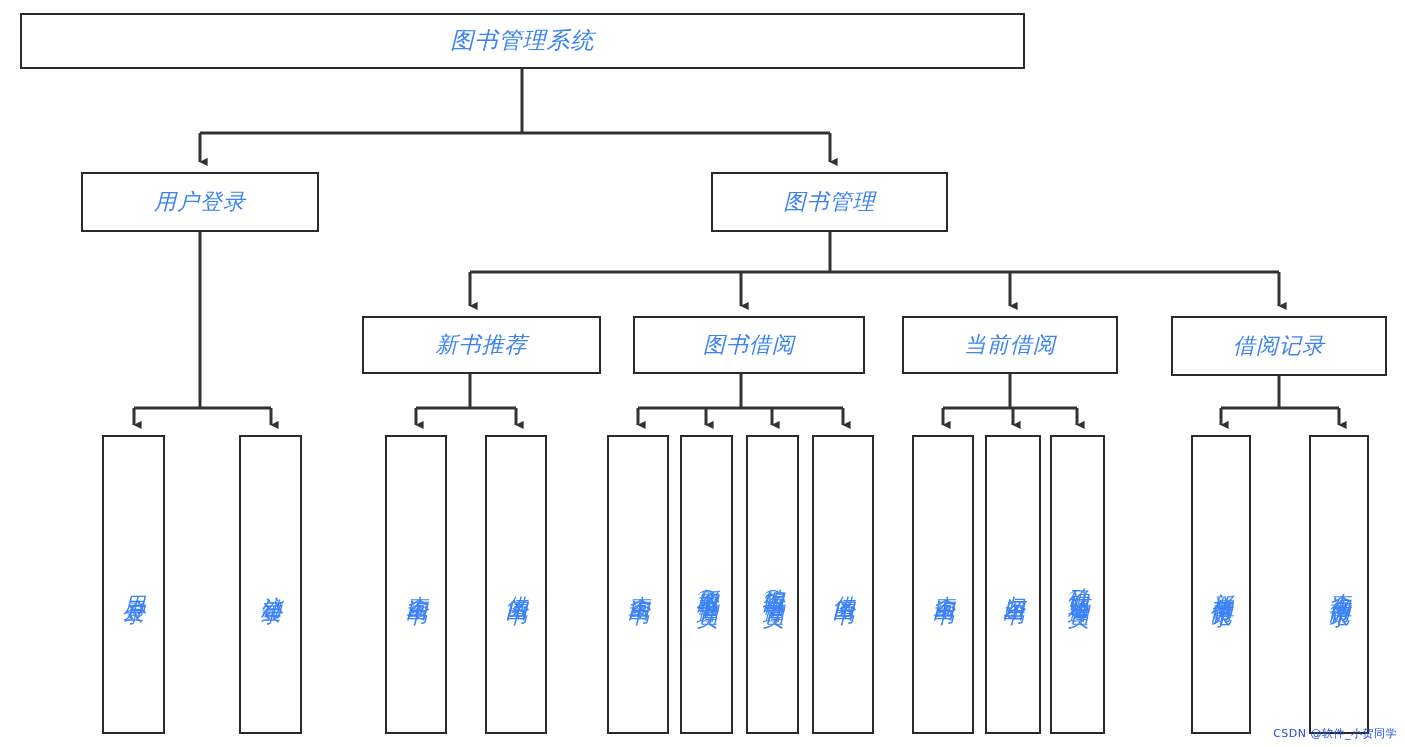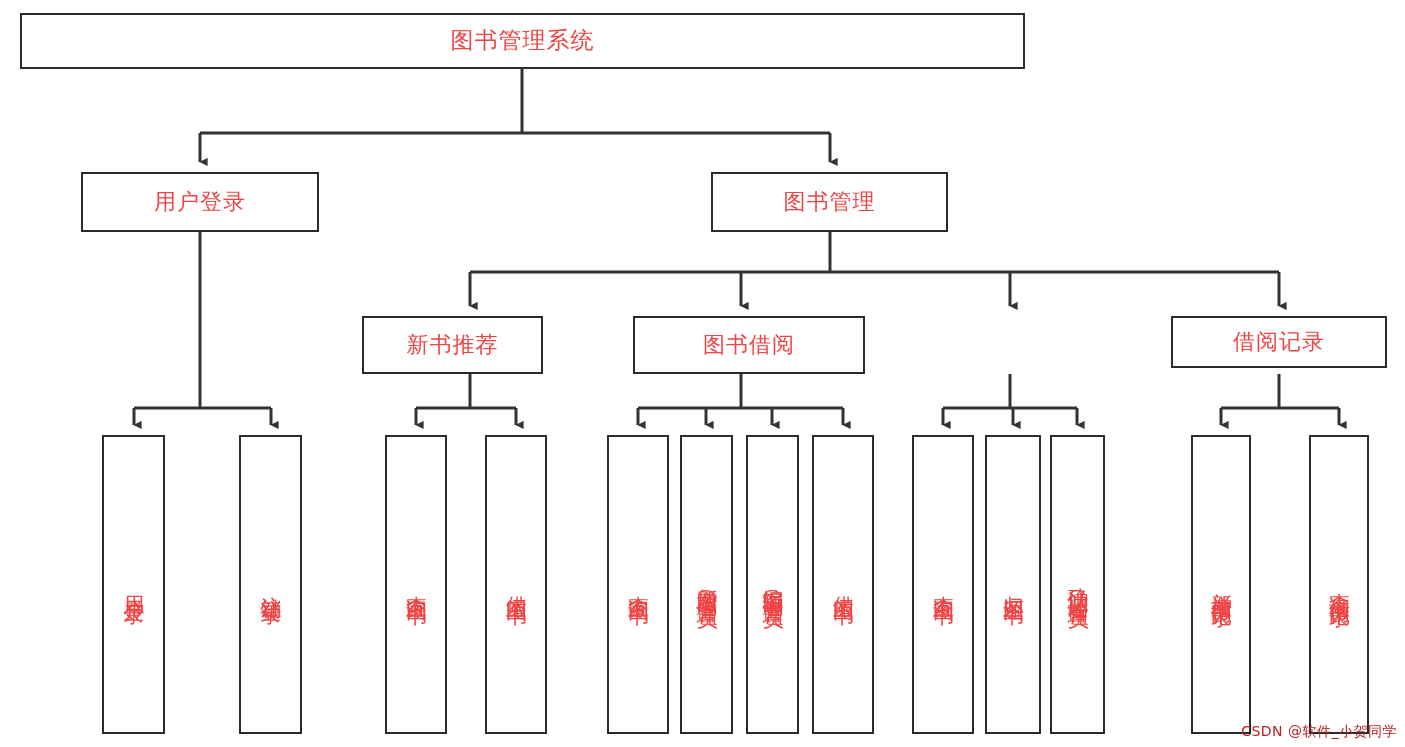--- a/index.html
+++ b/index.html
@@ -30,39 +30,40 @@
     position: absolute;
     box-sizing: border-box;
     background: #ffffff;
     border: 2px solid #2b2b2b;
     display: flex;
     align-items: center;
     justify-content: center;
     z-index: 2;
   }
   .node .node-label {
-    color: #ef4444;
+    color: #3b82f6;
     font-size: 22px;
     line-height: 1.18;
     letter-spacing: 1px;
     white-space: nowrap;
+    font-style: italic;
   }
   .node.vertical .node-label {
     writing-mode: vertical-rl;
     text-orientation: upright;
     letter-spacing: 3px;
     font-size: 21px;
   }
   .node.root .node-label { font-size: 23px; }
   .watermark {
     position: absolute;
     right: 8px;
     bottom: 6px;
-    color: #b91c1c;
-    font-size: 14px;
+    color: #1d4ed8;
+    font-size: 11px;
     letter-spacing: 0.5px;
     z-index: 5;
     white-space: nowrap;
   }
 </style>
 </head>
 <body>
 
 <div id="diagram-root">
 
@@ -123,27 +124,30 @@
     <span class="node-label">图书管理系统</span>
   </div>
 
   <div class="node" style="left:81px; top:172px; width:238px; height:60px;">
     <span class="node-label">用户登录</span>
   </div>
   <div class="node" style="left:711px; top:172px; width:237px; height:60px;align-items:center;">
     <span class="node-label">图书管理</span>
   </div>
 
-  <div class="node" style="left:362px; top:316px; width:181px; height:58px;">
+  <div class="node" style="left:362px; top:316px; width:239px; height:58px;">
     <span class="node-label">新书推荐</span>
   </div>
   <div class="node" style="left:633px; top:316px; width:232px; height:58px;">
     <span class="node-label">图书借阅</span>
   </div>
-  <div class="node" style="left:1171px; top:316px; width:216px; height:52px;">
+  <div class="node" style="left:902px; top:316px; width:216px; height:58px;">
+    <span class="node-label">当前借阅</span>
+  </div>
+  <div class="node" style="left:1171px; top:316px; width:216px; height:60px;">
     <span class="node-label">借阅记录</span>
   </div>
 
   <div class="node vertical" style="left:102px; top:435px; width:63px; height:299px;">
     <span class="node-label">用户登录</span>
   </div>
   <div class="node vertical" style="left:239px; top:435px; width:63px; height:299px;">
     <span class="node-label">注销登录</span>
   </div>
   <div class="node vertical" style="left:385px; top:435px; width:62px; height:299px;">

